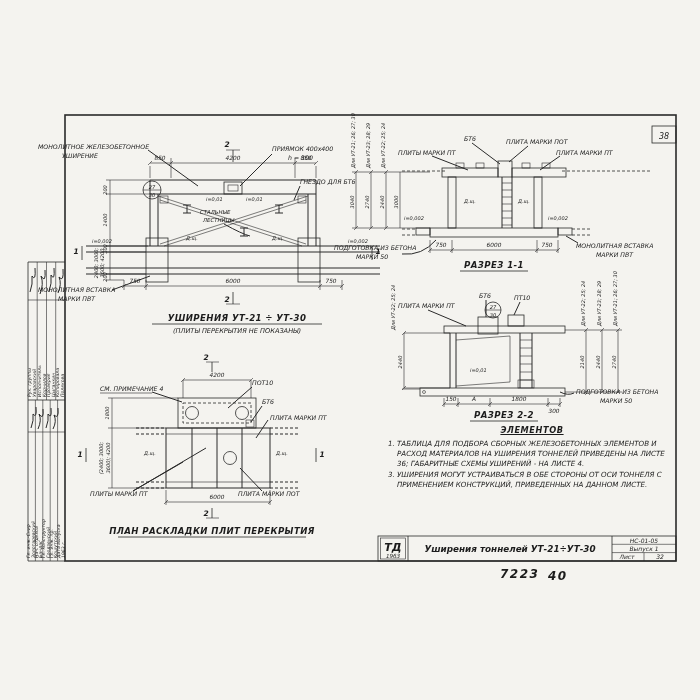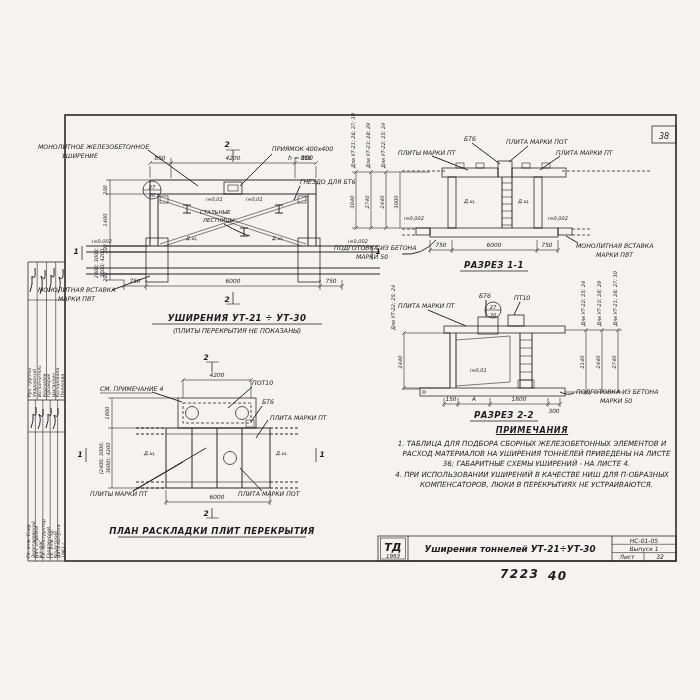--- a/index.html
+++ b/index.html
@@ -39,21 +39,21 @@
   .tbt{font-size:8.8px;font-weight:bold;}
   .corner{font-size:8px;}
   .notes{
     position:absolute;left:388px;top:425px;width:288px;
     font-style:italic;font-size:7.1px;line-height:1.4;color:#1c1c1c;
   }
   .notes .heading{
     text-align:center;font-size:8.2px;font-weight:bold;letter-spacing:.6px;
     text-decoration:underline;margin-bottom:3px;
   }
-  .notes .note-item{padding-left:9px;text-indent:-9px;margin-bottom:1px;text-align:center;}
+  .notes .note-item{padding-left:9px;text-indent:-9px;margin-bottom:1px;}
 </style>
 </head>
 <body>
 
 <svg id="sheet-svg" width="700" height="700" viewBox="0 0 700 700">
   <defs>
     <pattern id="h1" width="4" height="4" patternUnits="userSpaceOnUse" patternTransform="rotate(45)">
       <line x1="0" y1="0" x2="0" y2="4" stroke="#3a3a3a" stroke-width="0.6"></line>
     </pattern>
     <pattern id="h2" width="3" height="3" patternUnits="userSpaceOnUse" patternTransform="rotate(-45)">
@@ -564,16 +564,16 @@
     <text x="660" y="559" text-anchor="middle" class="tb">32</text>
   </g>
 
   <g>
     <text x="500" y="578" class="hand">7223</text>
     <text x="548" y="580" class="hand">40</text>
   </g>
 </svg>
 
 <div class="notes">
-  <div class="heading">ПРИМЕЧАНИЯ</div>
+  <div class="heading">ЭЛЕМЕНТОВ</div>
   <div class="note-item">1. ТАБЛИЦА ДЛЯ ПОДБОРА СБОРНЫХ ЖЕЛЕЗОБЕТОННЫХ ЭЛЕМЕНТОВ И РАСХОД МАТЕРИАЛОВ НА УШИРЕНИЯ ТОННЕЛЕЙ ПРИВЕДЕНЫ НА ЛИСТЕ 36; ГАБАРИТНЫЕ СХЕМЫ УШИРЕНИЙ - НА ЛИСТЕ 4.</div>
-  <div class="note-item">4. ПРИ ИСПОЛЬЗОВАНИИ УШИРЕНИЙ В КАЧЕСТВЕ НИШ ДЛЯ П-ОБРАЗНЫХ КОМПЕНСАТОРОВ, ЛЮКИ В ПЕРЕКРЫТИЯХ НЕ УСТРАИВАЮТСЯ.</div>
+  <div class="note-item">3. УШИРЕНИЯ МОГУТ УСТРАИВАТЬСЯ В ОБЕ СТОРОНЫ ОТ ОСИ ТОННЕЛЯ С ПРИМЕНЕНИЕМ КОНСТРУКЦИЙ, ПРИВЕДЕННЫХ НА ДАННОМ ЛИСТЕ.</div>
 </div>
 
 </body></html>

